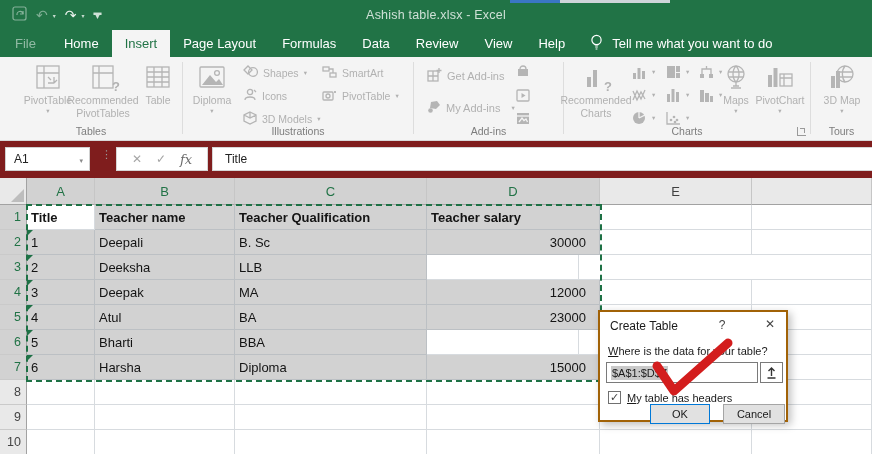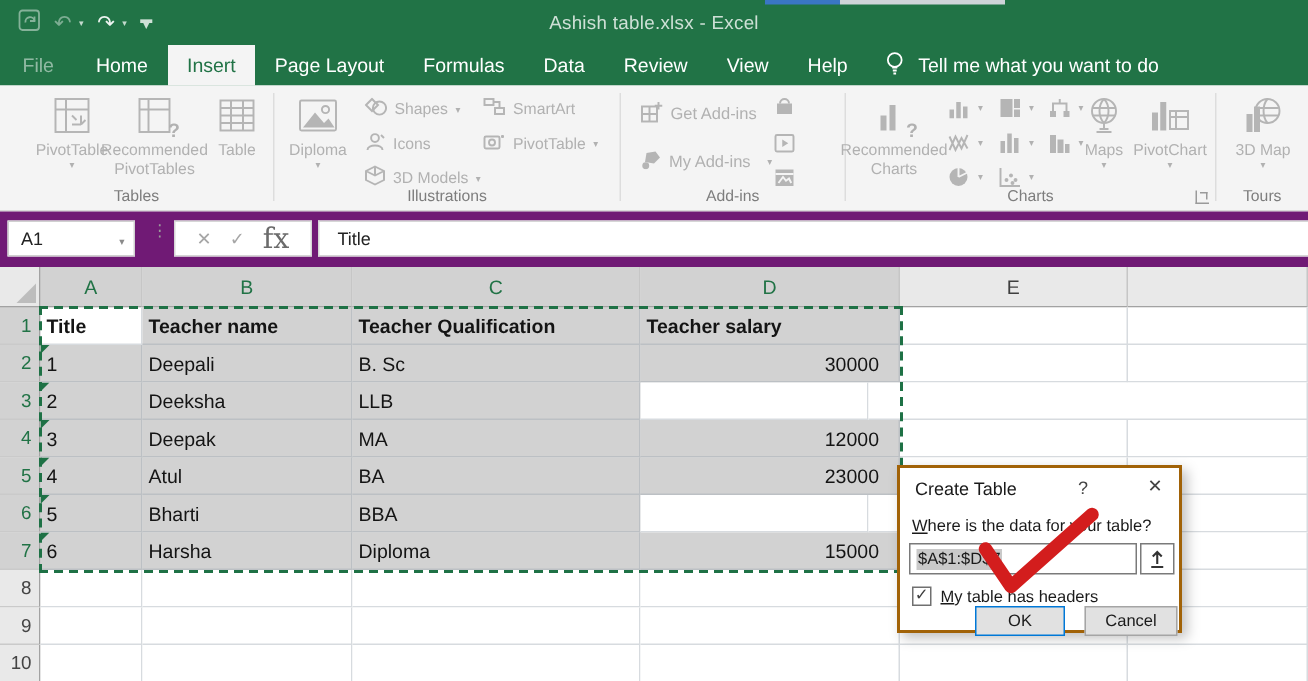--- a/index.html
+++ b/index.html
@@ -40,29 +40,29 @@
   .caret { font-size:6.5px; color:#b1b1b1; }
   .q-over { position:absolute; right:-5px; bottom:-2px; font-size:13px; font-weight:bold; color:#b1b1b1; }
   svg.ric { stroke:#b5b5b5; fill:none; stroke-width:1.3; }
   svg.ric .fill { fill:#b5b5b5; stroke:none; }
   .launcher { position:absolute; right:4px; bottom:4px; width:9px; height:9px;
               border-left:1px solid #9a9a9a; border-bottom:1px solid #9a9a9a; }
   .launcher::after { content:""; position:absolute; right:1px; top:1px; width:4px; height:4px;
                      border-right:1px solid #9a9a9a; border-top:1px solid #9a9a9a; }
 
   
-  .formularow { position:absolute; left:0; top:141px; width:872px; height:37px; background:#701a75; }
+  .formularow { position:absolute; left:0; top:141px; width:872px; height:37px; background:#7f1d1d; }
   .namebox { position:absolute; left:5px; top:6px; width:85px; height:24px; background:#fff;
              border:1px solid #d0d0d0; display:flex; align-items:center; font-size:12px; color:#222;
              padding-left:8px; }
   .namebox .nb-caret { position:absolute; right:6px; top:9px; font-size:7px; color:#8a8a8a; }
   .fdots { position:absolute; left:101px; top:8px; font-size:11px; color:#9b9b9b; letter-spacing:0; line-height:10px; }
   .fops { position:absolute; left:116px; top:6px; width:92px; height:24px; background:#fff; border:1px solid #d6d6d6;
           display:flex; align-items:center; justify-content:space-around; padding:0 8px; }
-  .fx { font-family:"DejaVu Serif", serif; font-size:19px; color:#6b6b6b; }
+  .fx { font-family:"DejaVu Serif", serif; font-style:italic; font-size:13px; color:#6b6b6b; }
   .fop { color:#a6a6a6; font-size:12px; }
   .fvalue { position:absolute; left:212px; top:6px; right:0; height:24px; background:#fff;
             border:1px solid #d6d6d6; border-right:none; display:flex; align-items:center;
             padding-left:12px; font-size:12px; color:#222; }
 
   
   .sheet { position:absolute; left:0; top:178px; width:872px; height:276px; background:#fff; }
   .hrow { display:flex; height:27px; }
   .hc { display:flex; align-items:center; justify-content:center; font-size:13px; color:#3f3f3f;
         background:#e9e9e9; border-right:1px solid #c6c6c6; border-bottom:1px solid #a2a2a2; }

